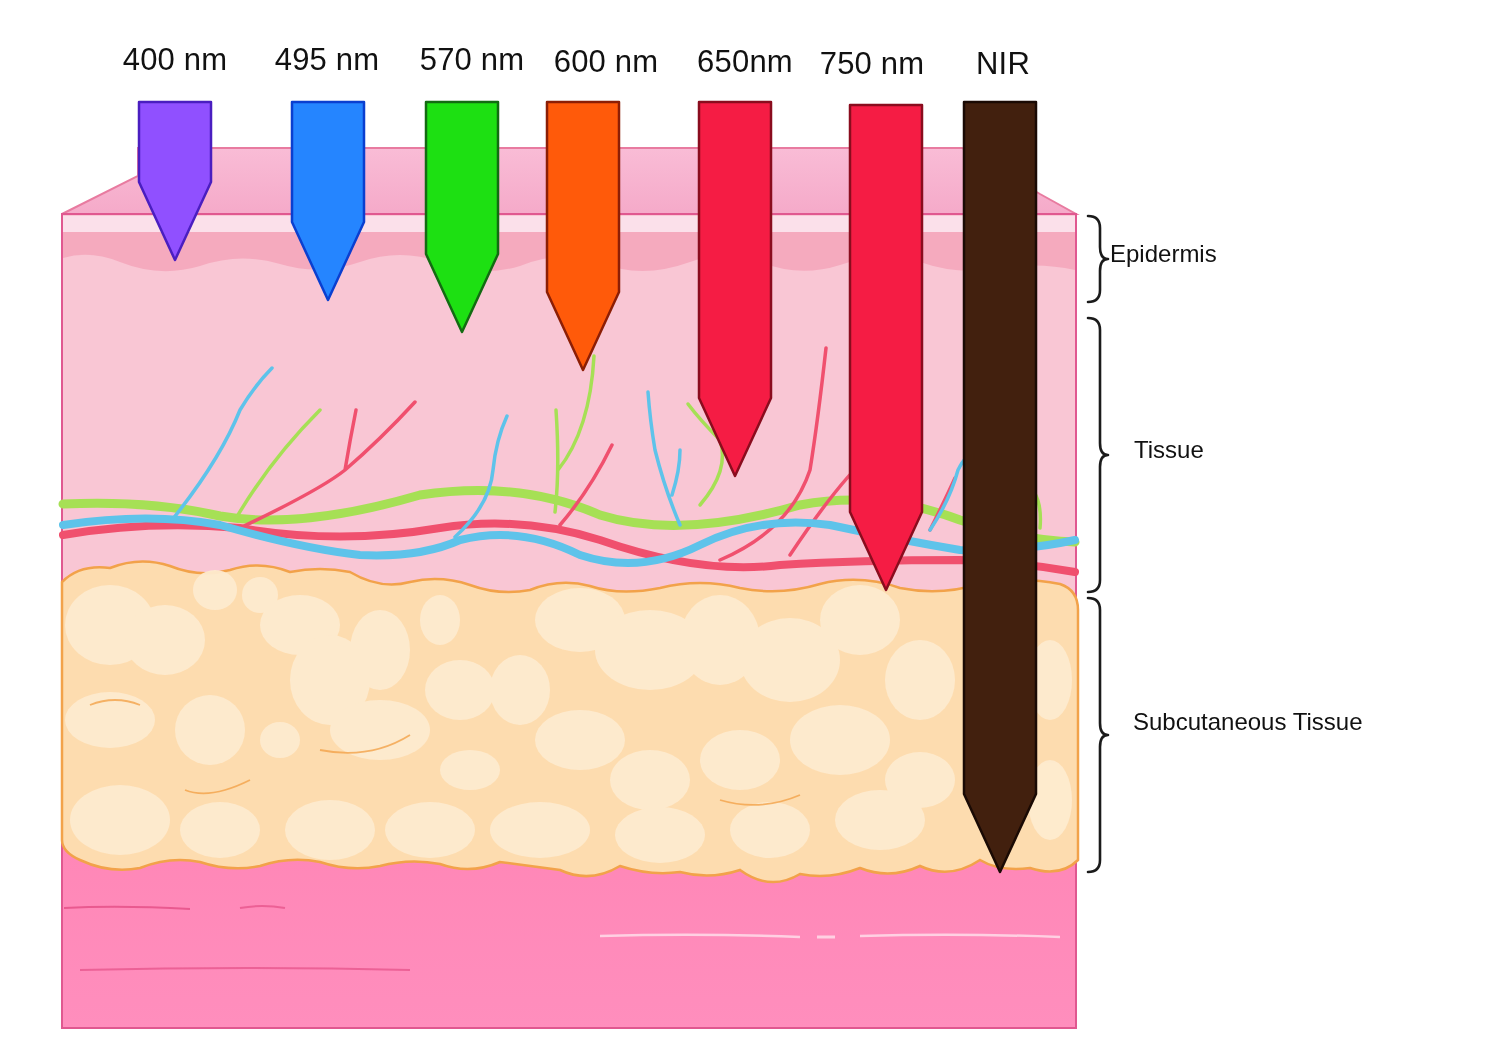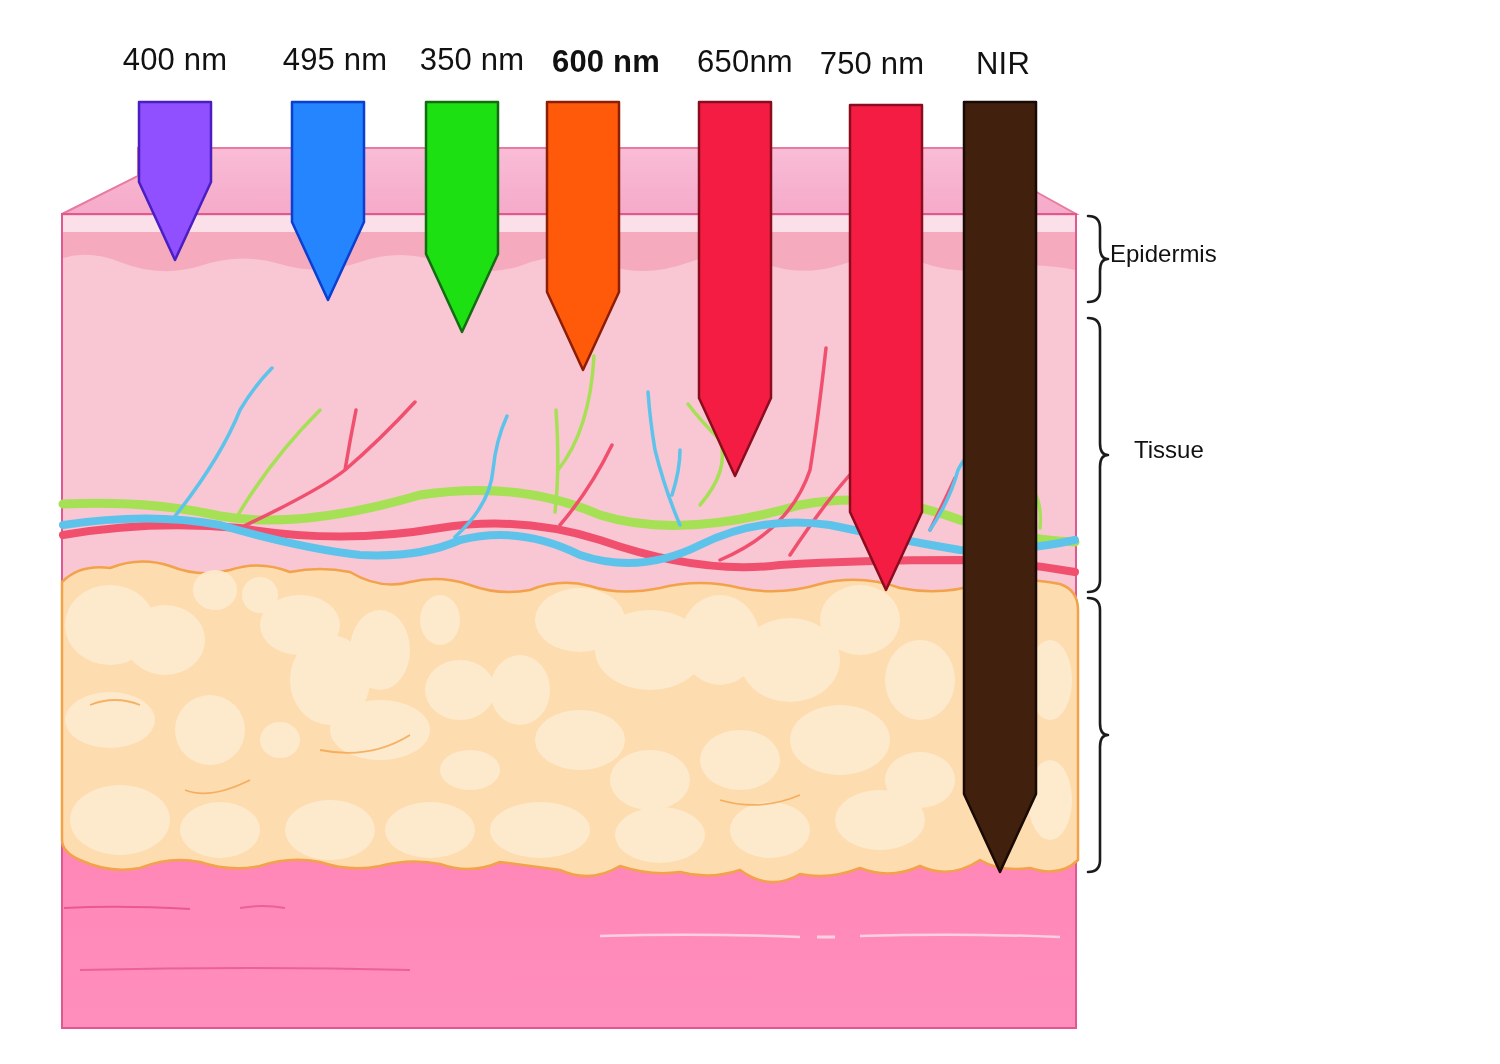--- a/index.html
+++ b/index.html
@@ -131,23 +131,24 @@
 
     <g id="braces" fill="none" stroke="#1b1b1b" stroke-width="2.6" stroke-linecap="round" stroke-linejoin="round">
         <path d="M 1088 216 Q 1100 216 1100 228 L 1100 247 Q 1100 259 1108 259 Q 1100 259 1100 271 L 1100 290 Q 1100 302 1088 302"></path>
         <path d="M 1088 318 Q 1100 318 1100 330 L 1100 443 Q 1100 455 1108 455 Q 1100 455 1100 467 L 1100 580 Q 1100 592 1088 592"></path>
         <path d="M 1088 598 Q 1100 598 1100 610 L 1100 723 Q 1100 735 1108 735 Q 1100 735 1100 747 L 1100 860 Q 1100 872 1088 872"></path>
       </g>
   </svg>
 
   
   <div class="wl-label" style="left:175px; top:42px;">400 nm</div>
-  <div class="wl-label" style="left:335px; top:42px;">495 nm</div>
-  <div class="wl-label" style="left:472px; top:42px;">350 nm</div>
-  <div class="wl-label" style="left:606px; top:44px;font-weight:bold;">600 nm</div>
+  <div class="wl-label" style="left:327px; top:42px;">495 nm</div>
+  <div class="wl-label" style="left:472px; top:42px;">570 nm</div>
+  <div class="wl-label" style="left:606px; top:44px;">600 nm</div>
   <div class="wl-label" style="left:745px; top:44px;text-align:center;">650nm</div>
   <div class="wl-label" style="left:872px; top:46px;">750 nm</div>
   <div class="wl-label" style="left:1003px; top:46px;">NIR</div>
 
   
   <div class="layer-label" style="left:1110px; top:240px;">Epidermis</div>
   <div class="layer-label" style="left:1134px; top:436px;">Tissue</div>
+  <div class="layer-label" style="left:1133px; top:708px;">Subcutaneous Tissue</div>
 </div>
 
 </body></html>

